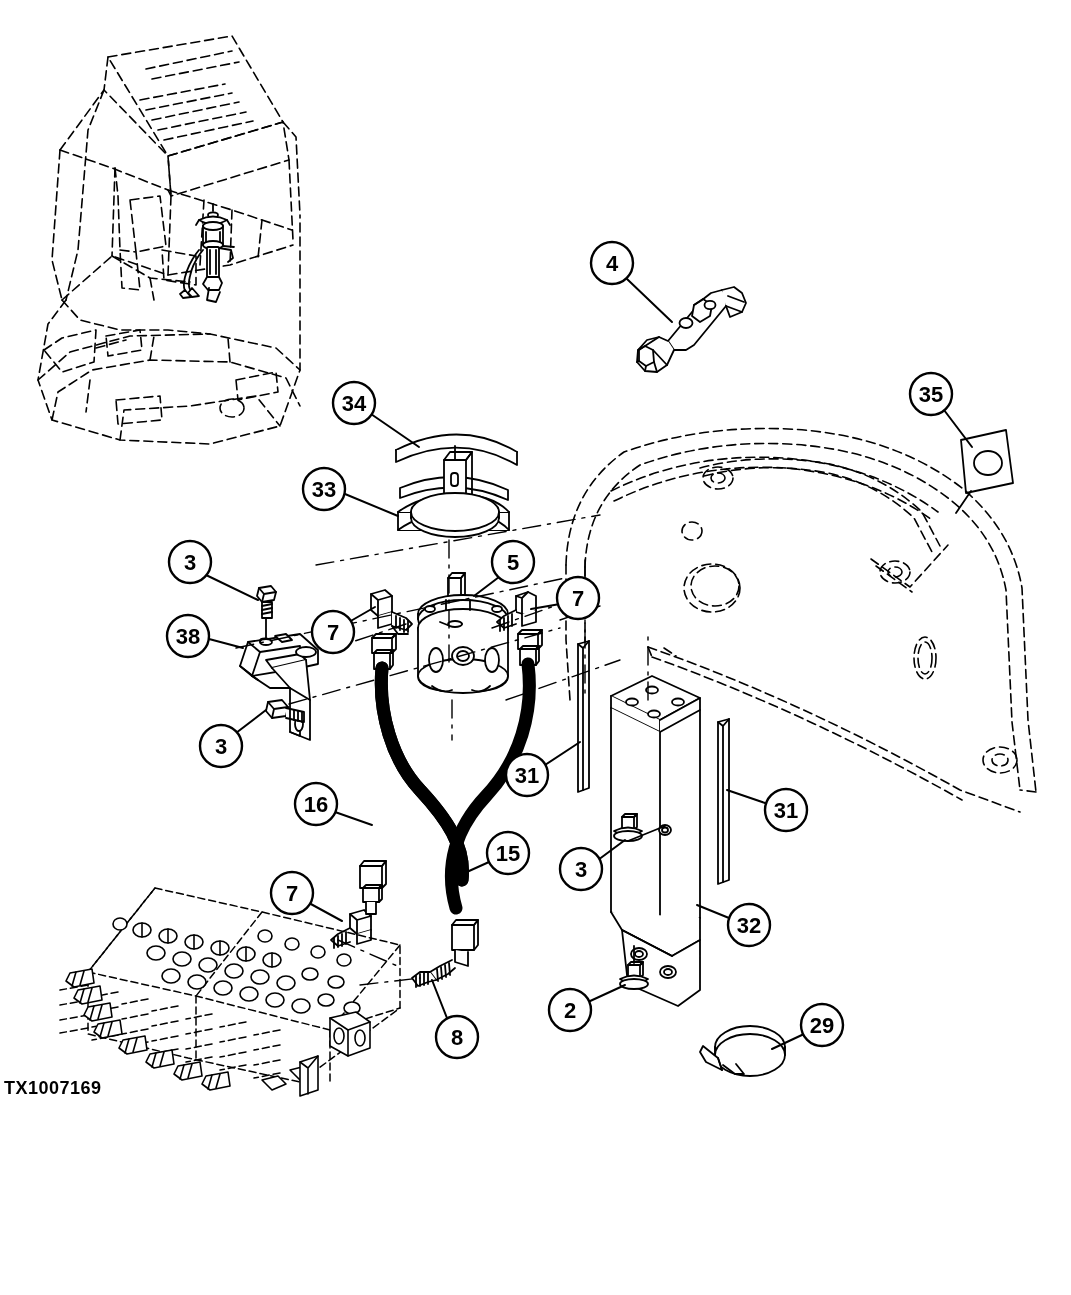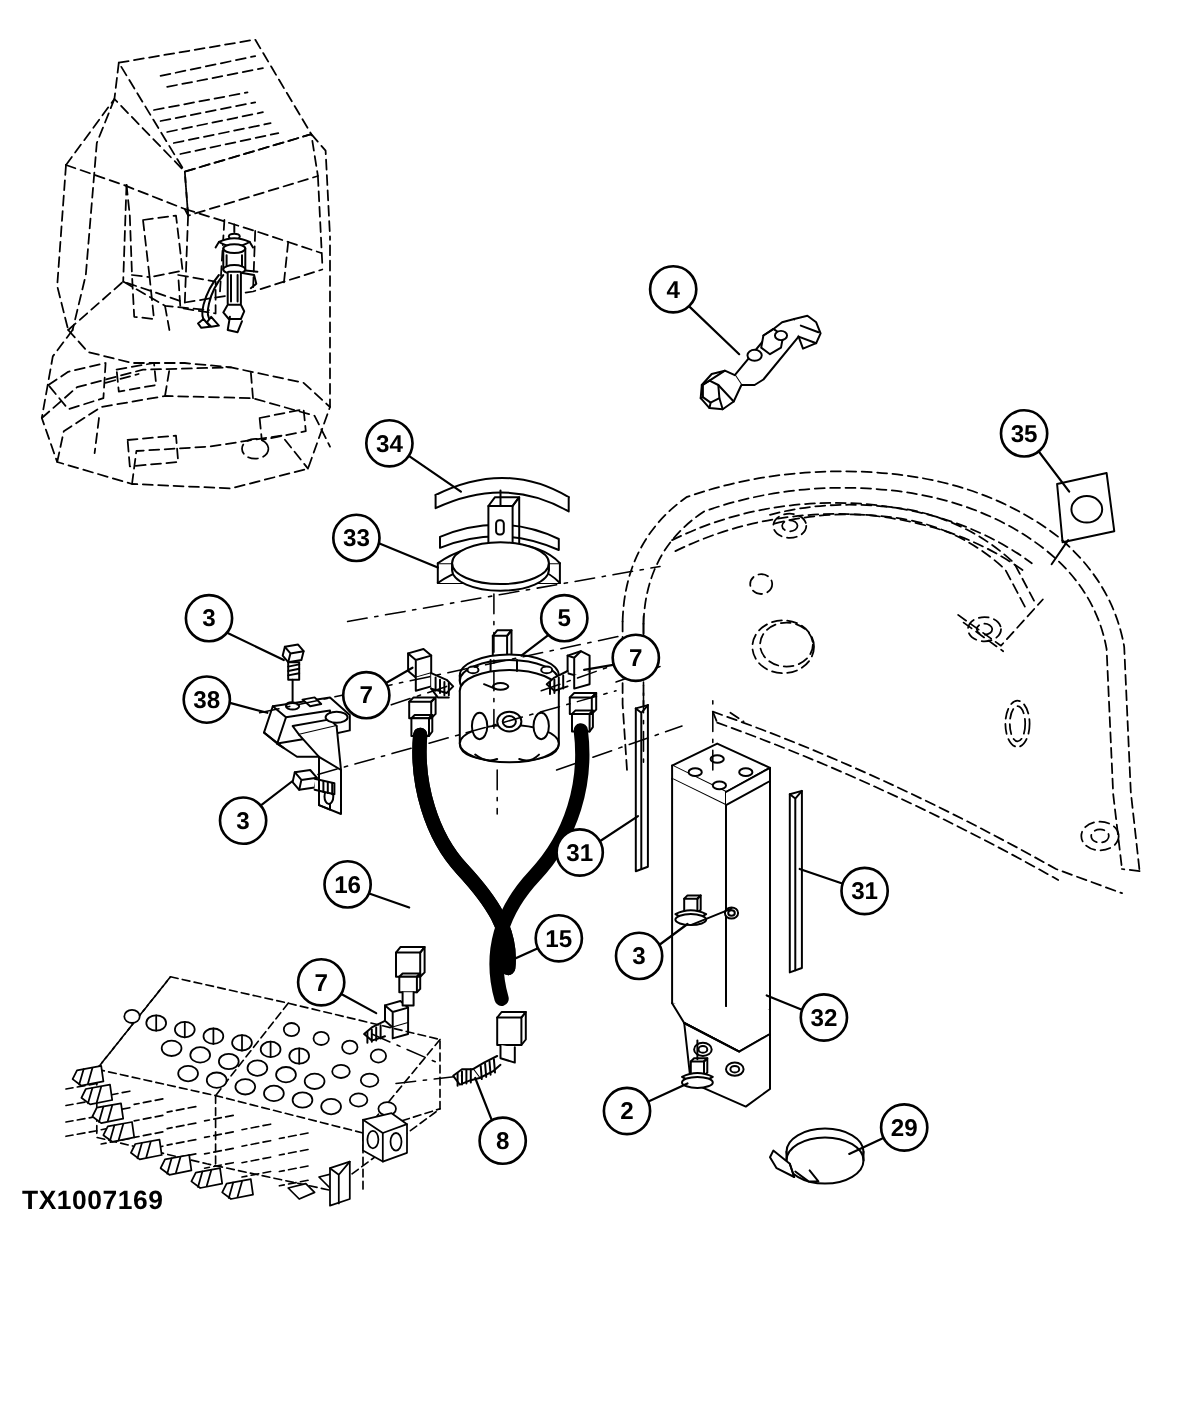--- a/index.html
+++ b/index.html
@@ -1,19 +1,19 @@
 <!DOCTYPE html>
 <html><head>
 <meta charset="utf-8">
 <style>
   html,body{margin:0;padding:0;background:#ffffff;}
   body{width:1071px;height:1295px;font-family:"Liberation Sans",sans-serif;overflow:hidden;}
   #sheet{position:relative;width:1071px;height:1295px;background:#fff;}
   #sheet svg{position:absolute;left:0;top:0;}
-  .dwg-no{position:absolute;left:20px;top:1078px;font-size:24px;font-weight:bold;color:#000;letter-spacing:0.5px;font-family:"Liberation Sans",sans-serif;}
+  .dwg-no{position:absolute;left:4px;top:1078px;font-size:18px;font-weight:bold;color:#000;letter-spacing:0.5px;font-family:"Liberation Sans",sans-serif;}
 </style>
 </head>
 <body>
 
 <div id="sheet">
 
 <svg width="1071" height="1295" viewBox="0 0 1071 1295" fill="none" stroke="#000" stroke-width="1.6" stroke-linecap="round" stroke-linejoin="round">
 
   <g stroke-dasharray="9 5" stroke-width="1.6">
 

